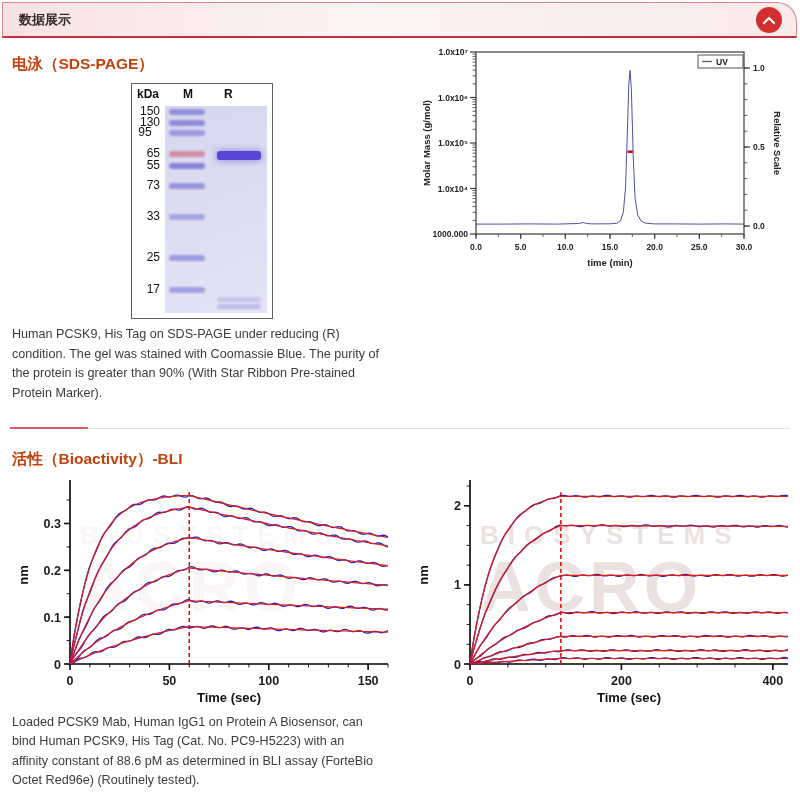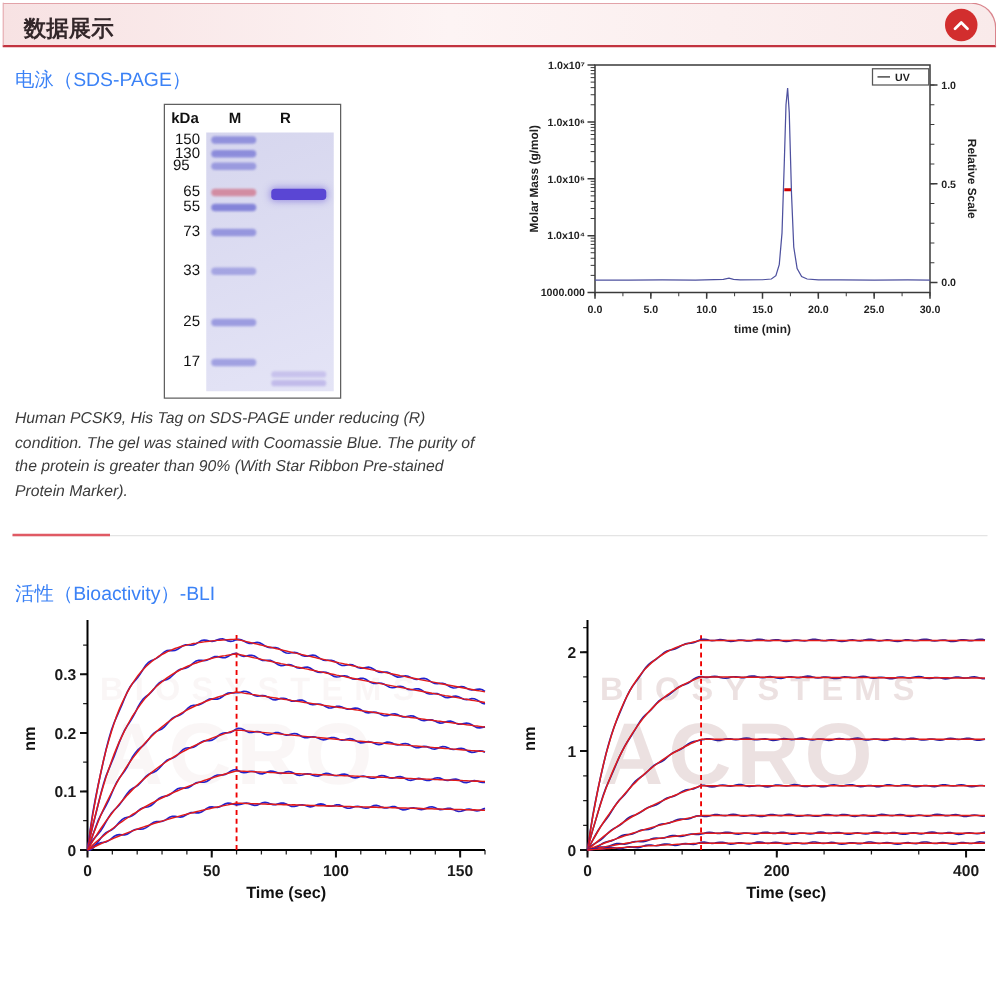--- a/index.html
+++ b/index.html
@@ -1,29 +1,29 @@
 <!DOCTYPE html>
 <html><head>
 <meta charset="utf-8">
 <style>
   html,body{margin:0;padding:0;background:#fff;}
   body{width:800px;height:798px;overflow:hidden;font-family:"Liberation Sans","DejaVu Sans",sans-serif;color:#333;position:relative;}
   .panel-header{position:relative;margin:2px 3px 0 2px;height:36px;
     background:linear-gradient(90deg,#f7e2e3,#fdf4f4 45%,#f9eaea);
     border:1px solid #d9848c;border-bottom:2px solid #c2333f;border-top-right-radius:20px;box-sizing:border-box;}
-  .panel-title{position:absolute;left:16px;top:8px;font-weight:bold;font-size:18px;color:#33272a;}
+  .panel-title{position:absolute;left:16px;top:8px;font-weight:bold;font-size:13px;color:#33272a;}
   .collapse-btn{position:absolute;right:14px;top:4px;width:26px;height:26px;border-radius:50%;
     background:#d22e2e;border:none;cursor:pointer;display:flex;align-items:center;justify-content:center;padding:0;}
   .row{display:flex;}
   .col{width:50%;box-sizing:border-box;padding:0 8px 0 12px;position:relative;}
-  h2{font-size:15.5px;margin:16px 0 8px;color:#3b82f6;font-weight:normal;}
-  .caption{font-size:12.6px;line-height:1.56;color:#3c3c3c;margin:6px 0 0;width:50%;box-sizing:border-box;padding:0 18px 0 12px;font-style:italic;}
+  h2{font-size:15.5px;margin:16px 0 8px;color:#c2410c;font-weight:bold;}
+  .caption{font-size:12.6px;line-height:1.56;color:#3c3c3c;margin:6px 0 0;width:50%;box-sizing:border-box;padding:0 18px 0 12px;}
   .divider{position:relative;height:1px;background:#e4e4e4;margin:24px 10px 0;}
   .divider::before{content:'';position:absolute;left:0;top:-1px;width:78px;height:2px;background:#e05a64;}
-  .bli-title{margin:36px 0 2px 12px;}
+  .bli-title{margin:20px 0 2px 12px;}
   
   .gel-wrap{display:flex;justify-content:center;}
   .gel-box{width:142px;height:236px;border:1.5px solid #606060;background:#fff;position:relative;box-sizing:border-box;}
   .gel-head span{position:absolute;top:3px;font-weight:bold;font-size:12px;color:#111;}
   .g-kda{left:5px;} .g-m{left:51px;} .g-r{left:92px;}
   .gel-labels{position:absolute;left:0;top:22px;bottom:5px;width:30px;}
   .gl{position:absolute;right:2px;width:100%;text-align:right;font-size:12px;color:#111;}
   .gel-area{position:absolute;left:33px;top:22px;right:5px;bottom:5px;
     background:linear-gradient(160deg,#d6d6ee,#e4e4f6);}
   .band{position:absolute;height:6px;border-radius:3px;filter:blur(1px);}
@@ -325,13 +325,14 @@
         <path d="M58.0,192.0L60.1,191.1L62.2,190.2L64.4,189.3L66.5,188.5L68.6,187.7L70.7,186.8L72.8,186.0L75.0,185.2L77.1,184.4L79.2,183.7L81.3,182.9L83.4,182.2L85.6,181.4L87.7,180.7L89.8,180.0L91.9,179.3L94.0,178.6L96.2,177.9L98.3,177.3L100.4,176.6L102.5,176.0L104.6,175.3L106.8,174.7L108.9,174.1L111.0,173.5L113.1,172.9L115.2,172.3L117.4,171.8L119.5,171.2L121.6,170.6L123.7,170.1L125.8,169.6L128.0,169.0L130.1,168.5L132.2,168.0L134.3,167.5L136.4,167.0L138.6,166.5L140.7,166.1L142.8,165.6L144.9,165.1L147.0,164.7L149.2,164.3L151.3,164.3L153.4,164.3L155.5,164.3L157.6,164.3L159.8,164.3L161.9,164.3L164.0,164.3L166.1,164.3L168.2,164.3L170.4,164.3L172.5,164.3L174.6,164.3L176.7,164.3L178.8,164.3L181.0,164.3L183.1,164.3L185.2,164.3L187.3,164.3L189.4,164.3L191.6,164.3L193.7,164.3L195.8,164.3L197.9,164.3L200.0,164.3L202.2,164.3L204.3,164.3L206.4,164.3L208.5,164.3L210.6,164.3L212.8,164.3L214.9,164.3L217.0,164.3L219.1,164.3L221.2,164.3L223.4,164.3L225.5,164.3L227.6,164.3L229.7,164.3L231.8,164.3L234.0,164.3L236.1,164.3L238.2,164.3L240.3,164.3L242.4,164.3L244.6,164.3L246.7,164.3L248.8,164.3L250.9,164.3L253.0,164.3L255.2,164.3L257.3,164.3L259.4,164.3L261.5,164.3L263.6,164.3L265.8,164.3L267.9,164.3L270.0,164.3L272.1,164.3L274.2,164.3L276.4,164.3L278.5,164.3L280.6,164.3L282.7,164.3L284.8,164.3L287.0,164.3L289.1,164.3L291.2,164.3L293.3,164.3L295.4,164.3L297.6,164.3L299.7,164.3L301.8,164.3L303.9,164.3L306.0,164.3L308.2,164.3L310.3,164.3L312.4,164.3L314.5,164.3L316.6,164.3L318.8,164.3L320.9,164.3L323.0,164.3L325.1,164.3L327.2,164.3L329.4,164.3L331.5,164.3L333.6,164.3L335.7,164.3L337.8,164.3L340.0,164.3L342.1,164.3L344.2,164.3L346.3,164.3L348.4,164.3L350.6,164.3L352.7,164.3L354.8,164.3L356.9,164.3L359.0,164.3L361.2,164.3L363.3,164.3L365.4,164.3L367.5,164.3L369.6,164.3L371.8,164.3L373.9,164.3L376.0,164.3" fill="none" stroke="#e01b1b" stroke-width="1.2"></path>
         <path d="M58.0,192.0L60.1,192.0L62.2,191.6L64.4,190.6L66.5,189.9L68.6,189.6L70.7,189.6L72.8,189.5L75.0,189.1L77.1,188.3L79.2,187.5L81.3,186.9L83.4,186.9L85.6,187.1L87.7,187.3L89.8,187.0L91.9,186.4L94.0,185.7L96.2,185.2L98.3,185.2L100.4,185.3L102.5,185.4L104.6,185.0L106.8,184.2L108.9,183.3L111.0,182.7L113.1,182.5L115.2,182.6L117.4,182.6L119.5,182.3L121.6,181.6L123.7,180.9L125.8,180.5L128.0,180.5L130.1,180.9L132.2,181.1L134.3,180.9L136.4,180.4L138.6,179.7L140.7,179.3L142.8,179.3L144.9,179.5L147.0,179.6L149.2,179.2L151.3,178.7L153.4,178.1L155.5,177.8L157.6,178.0L159.8,178.4L161.9,178.7L164.0,178.7L166.1,178.3L168.2,177.9L170.4,177.8L172.5,178.1L174.6,178.7L176.7,179.2L178.8,179.3L181.0,178.9L183.1,178.5L185.2,178.4L187.3,178.6L189.4,179.0L191.6,179.3L193.7,179.1L195.8,178.6L197.9,178.0L200.0,177.8L202.2,177.9L204.3,178.4L206.4,178.7L208.5,178.7L210.6,178.3L212.8,177.9L214.9,177.9L217.0,178.2L219.1,178.9L221.2,179.3L223.4,179.3L225.5,179.0L227.6,178.5L229.7,178.4L231.8,178.6L234.0,179.0L236.1,179.2L238.2,179.0L240.3,178.5L242.4,177.9L244.6,177.7L246.7,177.9L248.8,178.4L250.9,178.7L253.0,178.7L255.2,178.3L257.3,178.0L259.4,178.0L261.5,178.4L263.6,179.0L265.8,179.4L267.9,179.4L270.0,178.9L272.1,178.5L274.2,178.3L276.4,178.6L278.5,179.0L280.6,179.2L282.7,178.9L284.8,178.4L287.0,177.8L289.1,177.7L291.2,177.9L293.3,178.4L295.4,178.8L297.6,178.7L299.7,178.4L301.8,178.0L303.9,178.0L306.0,178.5L308.2,179.1L310.3,179.4L312.4,179.4L314.5,178.9L316.6,178.4L318.8,178.3L320.9,178.5L323.0,178.9L325.1,179.1L327.2,178.8L329.4,178.3L331.5,177.8L333.6,177.6L335.7,177.9L337.8,178.5L340.0,178.8L342.1,178.8L344.2,178.4L346.3,178.1L348.4,178.1L350.6,178.6L352.7,179.1L354.8,179.5L356.9,179.4L359.0,178.9L361.2,178.4L363.3,178.2L365.4,178.5L367.5,178.8L369.6,179.0L371.8,178.7L373.9,178.2L376.0,177.7" fill="none" stroke="#2a1f9e" stroke-width="1.3"></path>
         <path d="M58.0,192.0L60.1,191.6L62.2,191.2L64.4,190.8L66.5,190.4L68.6,190.0L70.7,189.7L72.8,189.3L75.0,188.9L77.1,188.5L79.2,188.2L81.3,187.8L83.4,187.5L85.6,187.1L87.7,186.8L89.8,186.4L91.9,186.1L94.0,185.8L96.2,185.5L98.3,185.1L100.4,184.8L102.5,184.5L104.6,184.2L106.8,183.9L108.9,183.6L111.0,183.3L113.1,183.0L115.2,182.7L117.4,182.4L119.5,182.1L121.6,181.9L123.7,181.6L125.8,181.3L128.0,181.0L130.1,180.8L132.2,180.5L134.3,180.2L136.4,180.0L138.6,179.7L140.7,179.5L142.8,179.2L144.9,179.0L147.0,178.8L149.2,178.6L151.3,178.6L153.4,178.6L155.5,178.6L157.6,178.6L159.8,178.6L161.9,178.6L164.0,178.6L166.1,178.6L168.2,178.6L170.4,178.6L172.5,178.6L174.6,178.6L176.7,178.6L178.8,178.6L181.0,178.6L183.1,178.6L185.2,178.6L187.3,178.6L189.4,178.6L191.6,178.6L193.7,178.6L195.8,178.6L197.9,178.6L200.0,178.6L202.2,178.6L204.3,178.6L206.4,178.6L208.5,178.6L210.6,178.6L212.8,178.6L214.9,178.6L217.0,178.6L219.1,178.6L221.2,178.6L223.4,178.6L225.5,178.6L227.6,178.6L229.7,178.6L231.8,178.6L234.0,178.6L236.1,178.6L238.2,178.6L240.3,178.6L242.4,178.6L244.6,178.6L246.7,178.6L248.8,178.6L250.9,178.6L253.0,178.6L255.2,178.6L257.3,178.6L259.4,178.6L261.5,178.6L263.6,178.6L265.8,178.6L267.9,178.6L270.0,178.6L272.1,178.6L274.2,178.6L276.4,178.6L278.5,178.6L280.6,178.6L282.7,178.6L284.8,178.6L287.0,178.6L289.1,178.6L291.2,178.6L293.3,178.6L295.4,178.6L297.6,178.6L299.7,178.6L301.8,178.6L303.9,178.6L306.0,178.6L308.2,178.6L310.3,178.6L312.4,178.6L314.5,178.6L316.6,178.6L318.8,178.6L320.9,178.6L323.0,178.6L325.1,178.6L327.2,178.6L329.4,178.6L331.5,178.6L333.6,178.6L335.7,178.6L337.8,178.6L340.0,178.6L342.1,178.6L344.2,178.6L346.3,178.6L348.4,178.6L350.6,178.6L352.7,178.6L354.8,178.6L356.9,178.6L359.0,178.6L361.2,178.6L363.3,178.6L365.4,178.6L367.5,178.6L369.6,178.6L371.8,178.6L373.9,178.6L376.0,178.6" fill="none" stroke="#e01b1b" stroke-width="1.2"></path>
         <path d="M58.0,192.0L60.1,191.4L62.2,191.0L64.4,191.1L66.5,191.3L68.6,191.4L70.7,191.1L72.8,190.5L75.0,190.0L77.1,189.9L79.2,190.2L81.3,190.6L83.4,190.9L85.6,190.7L87.7,190.2L89.8,189.7L91.9,189.5L94.0,189.7L96.2,190.0L98.3,190.1L100.4,189.7L102.5,189.0L104.6,188.3L106.8,188.0L108.9,188.1L111.0,188.4L113.1,188.6L115.2,188.3L117.4,187.7L119.5,187.3L121.6,187.2L123.7,187.5L125.8,188.0L128.0,188.3L130.1,188.1L132.2,187.6L134.3,187.1L136.4,186.9L138.6,187.1L140.7,187.4L142.8,187.5L144.9,187.1L147.0,186.4L149.2,185.8L151.3,185.7L153.4,186.0L155.5,186.4L157.6,186.7L159.8,186.5L161.9,186.1L164.0,185.8L166.1,185.9L168.2,186.3L170.4,186.9L172.5,187.3L174.6,187.2L176.7,186.7L178.8,186.3L181.0,186.3L183.1,186.6L185.2,187.0L187.3,187.1L189.4,186.8L191.6,186.2L193.7,185.7L195.8,185.6L197.9,185.9L200.0,186.4L202.2,186.7L204.3,186.5L206.4,186.1L208.5,185.9L210.6,186.0L212.8,186.5L214.9,187.0L217.0,187.3L219.1,187.2L221.2,186.7L223.4,186.3L225.5,186.3L227.6,186.6L229.7,186.9L231.8,187.0L234.0,186.7L236.1,186.1L238.2,185.6L240.3,185.6L242.4,186.0L244.6,186.5L246.7,186.7L248.8,186.6L250.9,186.2L253.0,185.9L255.2,186.1L257.3,186.6L259.4,187.1L261.5,187.4L263.6,187.2L265.8,186.7L267.9,186.3L270.0,186.2L272.1,186.5L274.2,186.9L276.4,186.9L278.5,186.6L280.6,186.0L282.7,185.6L284.8,185.6L287.0,186.0L289.1,186.5L291.2,186.8L293.3,186.6L295.4,186.2L297.6,186.0L299.7,186.2L301.8,186.7L303.9,187.2L306.0,187.4L308.2,187.1L310.3,186.6L312.4,186.2L314.5,186.1L316.6,186.5L318.8,186.8L320.9,186.9L323.0,186.5L325.1,185.9L327.2,185.6L329.4,185.6L331.5,186.1L333.6,186.6L335.7,186.8L337.8,186.7L340.0,186.3L342.1,186.1L344.2,186.2L346.3,186.7L348.4,187.2L350.6,187.4L352.7,187.1L354.8,186.5L356.9,186.1L359.0,186.1L361.2,186.4L363.3,186.7L365.4,186.8L367.5,186.4L369.6,185.9L371.8,185.5L373.9,185.6L376.0,186.1" fill="none" stroke="#2a1f9e" stroke-width="1.3"></path>
         <path d="M58.0,192.0L60.1,191.8L62.2,191.7L64.4,191.5L66.5,191.4L68.6,191.2L70.7,191.1L72.8,190.9L75.0,190.8L77.1,190.6L79.2,190.5L81.3,190.3L83.4,190.2L85.6,190.1L87.7,189.9L89.8,189.8L91.9,189.7L94.0,189.5L96.2,189.4L98.3,189.3L100.4,189.1L102.5,189.0L104.6,188.9L106.8,188.7L108.9,188.6L111.0,188.5L113.1,188.4L115.2,188.2L117.4,188.1L119.5,188.0L121.6,187.9L123.7,187.8L125.8,187.7L128.0,187.5L130.1,187.4L132.2,187.3L134.3,187.2L136.4,187.1L138.6,187.0L140.7,186.9L142.8,186.8L144.9,186.7L147.0,186.6L149.2,186.5L151.3,186.5L153.4,186.5L155.5,186.5L157.6,186.5L159.8,186.5L161.9,186.5L164.0,186.5L166.1,186.5L168.2,186.5L170.4,186.5L172.5,186.5L174.6,186.5L176.7,186.5L178.8,186.5L181.0,186.5L183.1,186.5L185.2,186.5L187.3,186.5L189.4,186.5L191.6,186.5L193.7,186.5L195.8,186.5L197.9,186.5L200.0,186.5L202.2,186.5L204.3,186.5L206.4,186.5L208.5,186.5L210.6,186.5L212.8,186.5L214.9,186.5L217.0,186.5L219.1,186.5L221.2,186.5L223.4,186.5L225.5,186.5L227.6,186.5L229.7,186.5L231.8,186.5L234.0,186.5L236.1,186.5L238.2,186.5L240.3,186.5L242.4,186.5L244.6,186.5L246.7,186.5L248.8,186.5L250.9,186.5L253.0,186.5L255.2,186.5L257.3,186.5L259.4,186.5L261.5,186.5L263.6,186.5L265.8,186.5L267.9,186.5L270.0,186.5L272.1,186.5L274.2,186.5L276.4,186.5L278.5,186.5L280.6,186.5L282.7,186.5L284.8,186.5L287.0,186.5L289.1,186.5L291.2,186.5L293.3,186.5L295.4,186.5L297.6,186.5L299.7,186.5L301.8,186.5L303.9,186.5L306.0,186.5L308.2,186.5L310.3,186.5L312.4,186.5L314.5,186.5L316.6,186.5L318.8,186.5L320.9,186.5L323.0,186.5L325.1,186.5L327.2,186.5L329.4,186.5L331.5,186.5L333.6,186.5L335.7,186.5L337.8,186.5L340.0,186.5L342.1,186.5L344.2,186.5L346.3,186.5L348.4,186.5L350.6,186.5L352.7,186.5L354.8,186.5L356.9,186.5L359.0,186.5L361.2,186.5L363.3,186.5L365.4,186.5L367.5,186.5L369.6,186.5L371.8,186.5L373.9,186.5L376.0,186.5" fill="none" stroke="#e01b1b" stroke-width="1.2"></path>
       </svg>
   </div>
 </div>
 
 <div class="row">
+  <p class="caption">Loaded PCSK9 Mab, Human IgG1 on Protein A Biosensor, can bind Human PCSK9, His Tag (Cat. No. PC9-H5223) with an affinity constant of 88.6 pM as determined in BLI assay (ForteBio Octet Red96e) (Routinely tested).</p>
 </div>
 
 </body></html>

